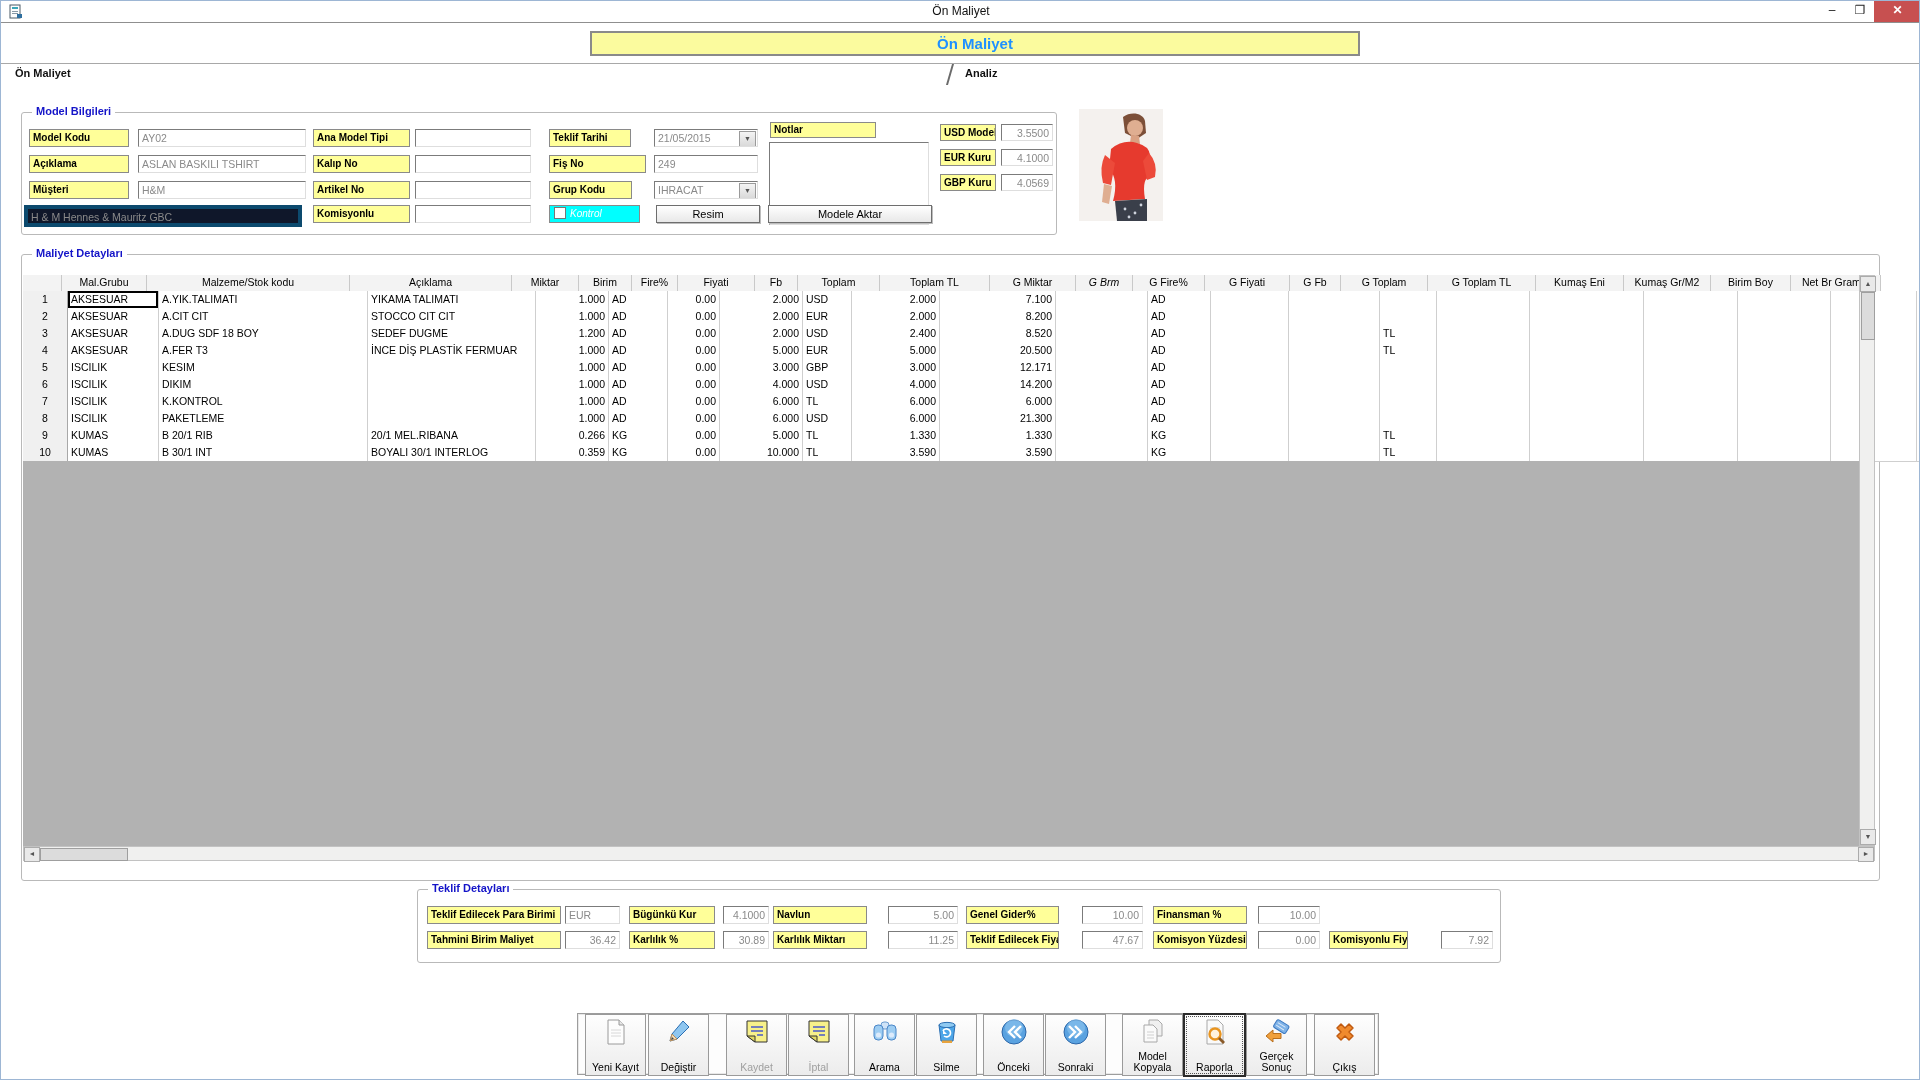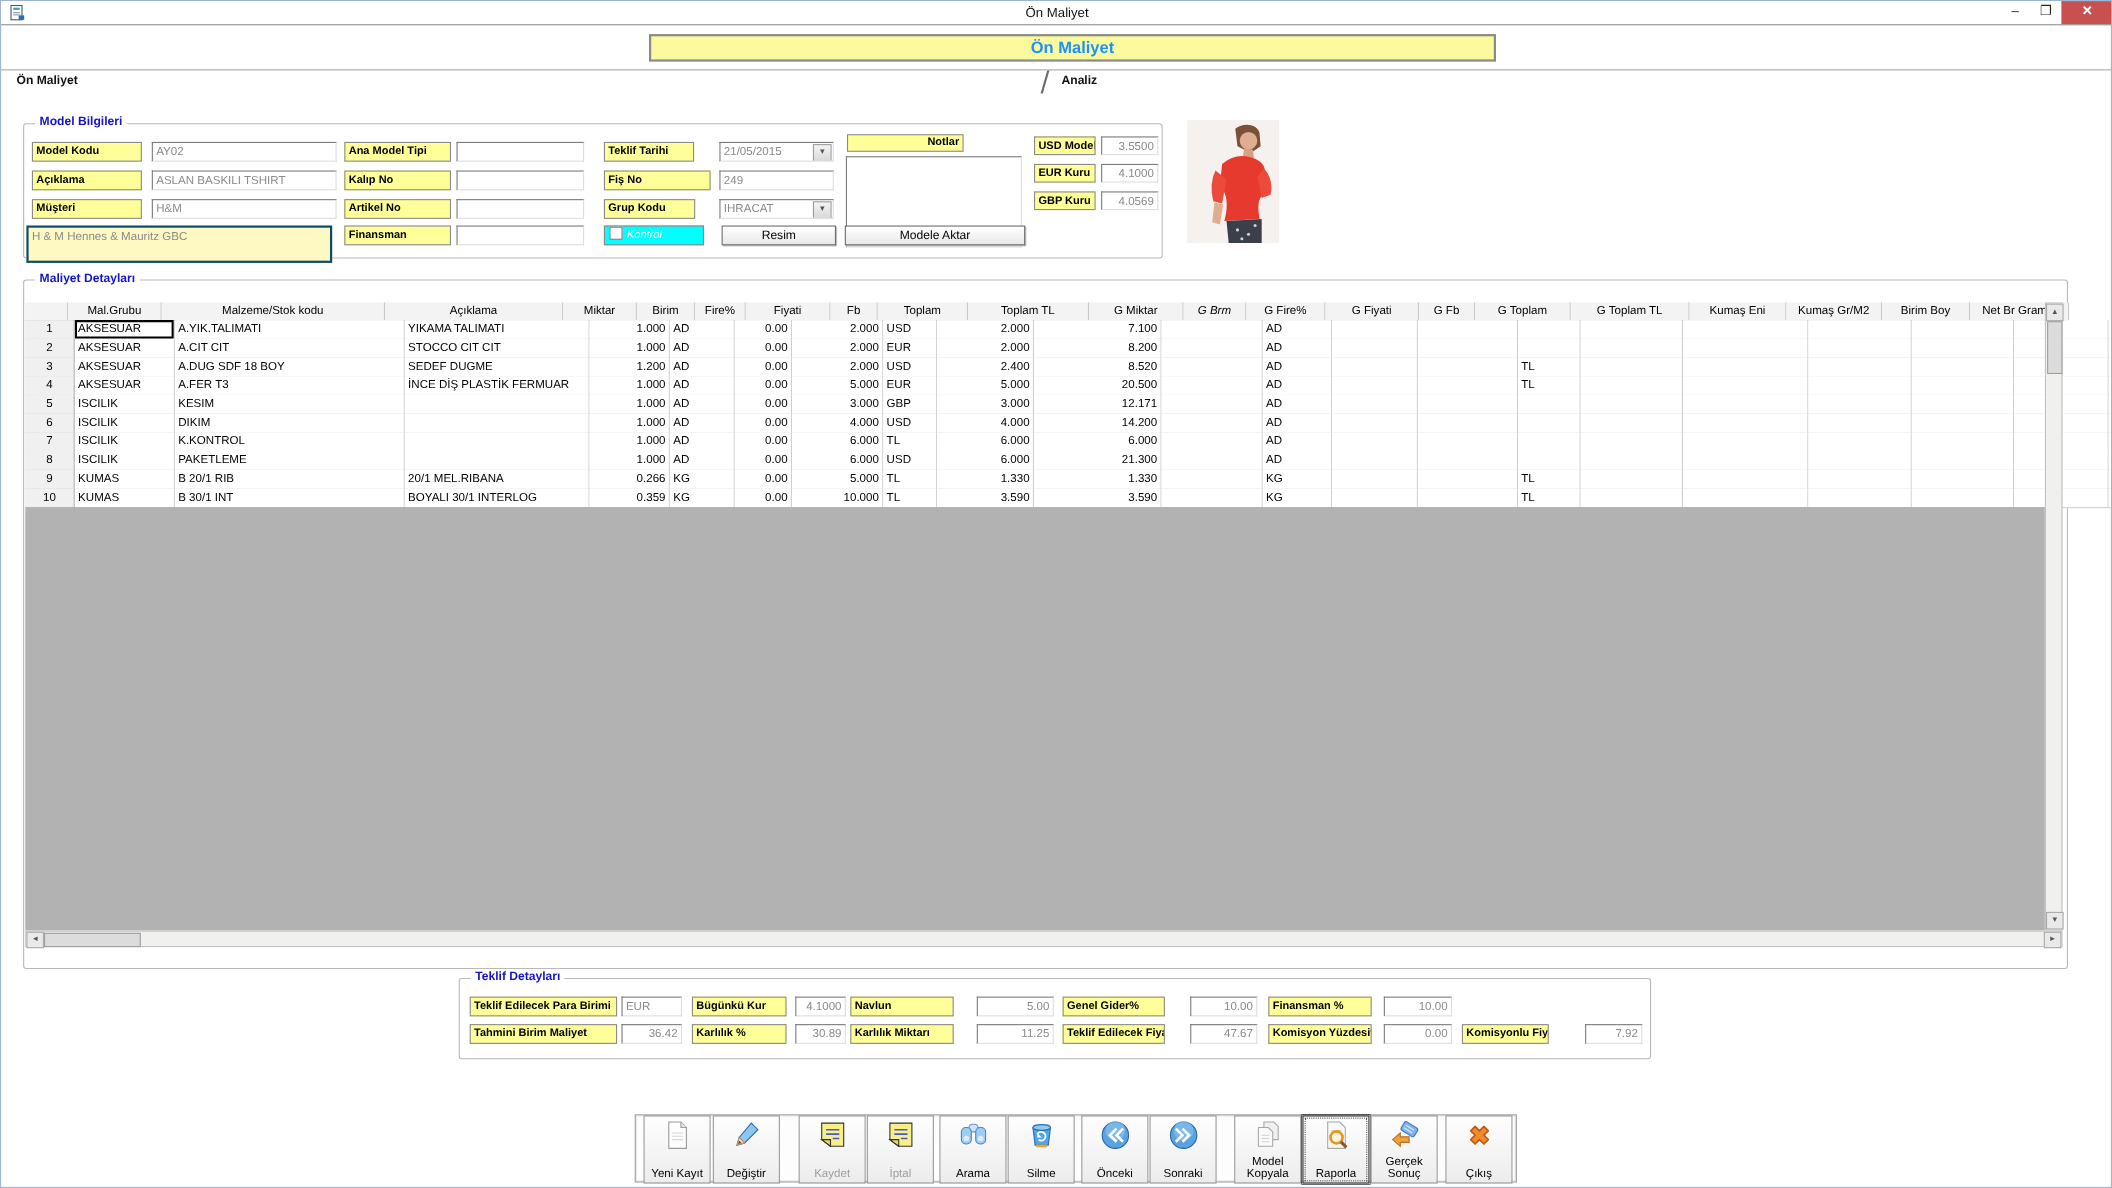--- a/index.html
+++ b/index.html
@@ -21,21 +21,21 @@
   .tablabel{font-weight:bold;font-size:11px;color:#111;}
   
   .fset{border:1px solid #b9b9b9;border-radius:3px;}
   .leg{position:absolute;top:-8px;left:10px;background:#fff;padding:0 4px;color:#1414c8;font-weight:bold;font-size:11px;}
   
   .ylbl{background:#ffff99;border:1px solid #8a8a8a;height:18px;line-height:16px;padding:0 3px;
         font-weight:bold;font-size:10px;overflow:hidden;white-space:nowrap;}
   .fld{background:#fff;border:1px solid;border-color:#7b7b7b #dedede #dedede #7b7b7b;height:18px;line-height:16px;
        padding:0 3px;color:#8a8a8a;font-size:10.5px;overflow:hidden;white-space:nowrap;}
   .fld.right{text-align:right;}
-  .rofld{background:#fef9c3;border:2px solid #0c4a6e;height:34px;line-height:16px;padding:0 3px;color:#8a8a8a;font-size:10.5px;}
+  .rofld{background:#0f172a;border:4px solid #0c4a6e;height:22px;line-height:16px;padding:0 3px;color:#8a8a8a;font-size:10.5px;}
   .dd{position:absolute;right:1px;top:1px;width:15px;height:14px;background:linear-gradient(#f4f4f4,#d9d9d9);
       border:1px solid #9a9a9a;text-align:center;line-height:13px;font-size:7px;color:#555;}
   .chkblock{background:#00ffff;border:1px solid #8a8a8a;height:18px;line-height:16px;color:#fff;font-style:italic;
             font-size:10px;padding-left:2px;}
   .chkbox{display:inline-block;width:10px;height:10px;background:#fff;border:1px solid #777;vertical-align:middle;margin:0 4px 2px 2px;}
   .btn3d{background:linear-gradient(#ffffff,#e8e8e8);border:1px solid #6e6e6e;text-align:center;line-height:16px;
          height:18px;font-size:11px;box-shadow:1px 1px 0 #bdbdbd;}
   
   .gheader{display:flex;height:16px;}
   .hcell{background:#f3f3f3;border-right:1px solid #c9c9c9;border-bottom:1px solid #8f8f8f;height:16px;
@@ -106,32 +106,32 @@
     <span class="dd">▼</span>
   </div>
   <div class="abs ylbl" style="left:527px;top:42px;width:97px;">Fiş No</div>
   <div class="abs fld" style="left:632px;top:42px;width:104px;">249</div>
   <div class="abs ylbl" style="left:527px;top:68px;width:83px;">Grup Kodu</div>
   <div class="abs fld" style="left:632px;top:68px;width:104px;">
     <span>IHRACAT</span>
     <span class="dd">▼</span>
   </div>
 
-  <div class="abs ylbl" style="left:748px;top:9px;width:106px;height:16px;line-height:14px;text-align:right;">Notlar</div>
+  <div class="abs ylbl" style="left:748px;top:9px;width:106px;height:16px;line-height:14px;">Notlar</div>
   <div class="abs fld" style="left:747px;top:29px;width:160px;height:83px;"></div>
 
   <div class="abs ylbl" style="left:918px;top:11px;width:56px;height:17px;">USD Model</div>
   <div class="abs fld right" style="left:979px;top:11px;width:52px;height:17px;">3.5500</div>
   <div class="abs ylbl" style="left:918px;top:36px;width:56px;height:17px;">EUR Kuru</div>
   <div class="abs fld right" style="left:979px;top:36px;width:52px;height:17px;">4.1000</div>
   <div class="abs ylbl" style="left:918px;top:61px;width:56px;height:17px;">GBP Kuru</div>
   <div class="abs fld right" style="left:979px;top:61px;width:52px;height:17px;">4.0569</div>
 
   <div class="abs rofld" style="left:2px;top:92px;width:278px;">H &amp; M Hennes &amp; Mauritz GBC</div>
-  <div class="abs ylbl" style="left:291px;top:92px;width:97px;">Finansman</div>
+  <div class="abs ylbl" style="left:291px;top:92px;width:97px;">Komisyonlu</div>
   <div class="abs fld" style="left:393px;top:92px;width:116px;"></div>
   <div class="abs chkblock" style="left:527px;top:92px;width:91px;">
     <span class="chkbox"></span><span>Kontrol</span>
   </div>
   <div class="abs btn3d" style="left:634px;top:92px;width:104px;">Resim</div>
   <div class="abs btn3d" style="left:746px;top:92px;width:164px;">Modele Aktar</div>
 </div>
 
 <svg class="abs" style="left:1078px;top:108px;" width="84" height="112" viewBox="0 0 84 112">
   <rect width="84" height="112" fill="#f4f1ee"></rect>

